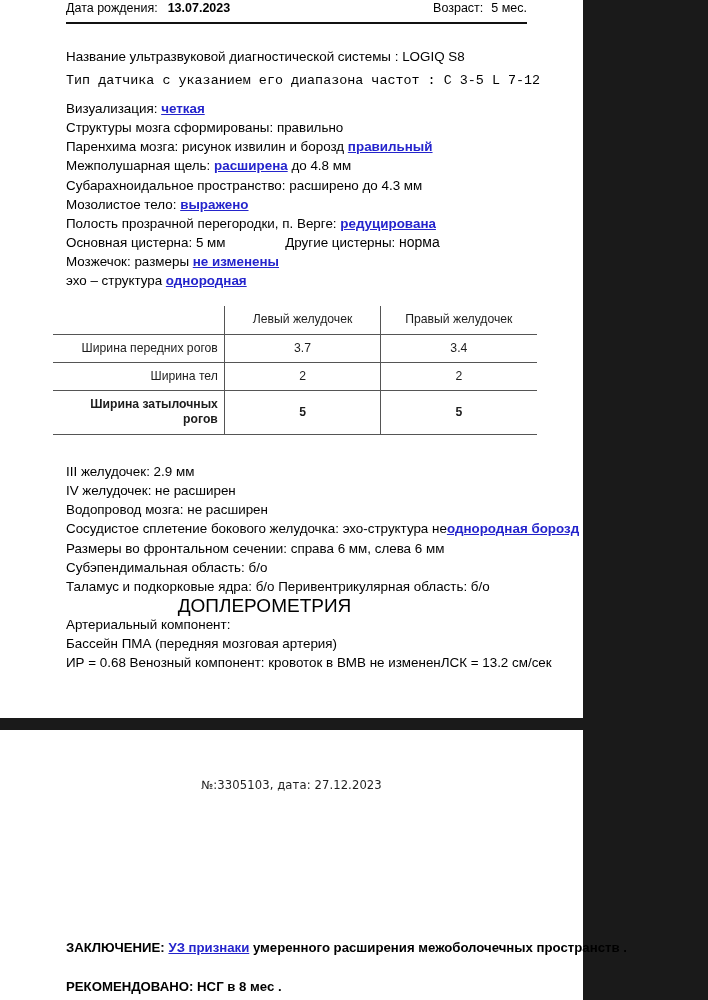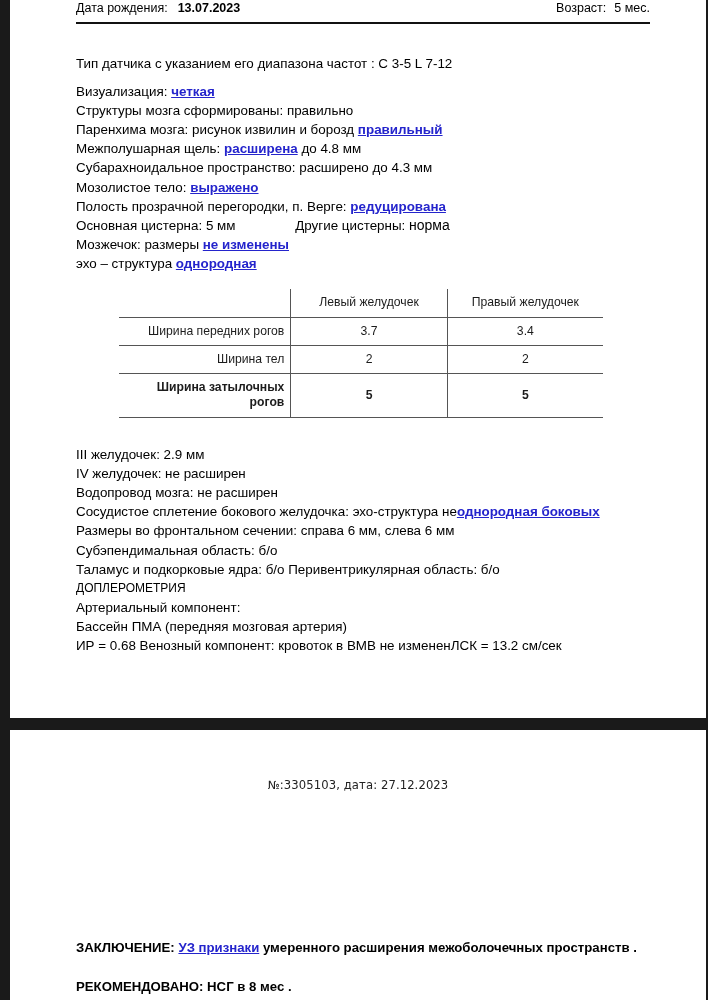--- a/index.html
+++ b/index.html
@@ -11,22 +11,22 @@
     width: 708px;
     height: 1000px;
     position: relative;
     overflow: hidden;
     font-family: "Liberation Sans", sans-serif;
     -webkit-font-smoothing: antialiased;
   }
 
   .page {
     position: absolute;
-    left: 10px;
-    width: 696px;
+    left: 0;
+    width: 583px;
     background: #ffffff;
     box-sizing: border-box;
   }
   .page-1 { top: 0px; height: 718px; }
   .page-2 { top: 730px; height: 270px; }
 
   
   .doc-header {
     position: relative;
     margin: 0 56px 0 66px;
@@ -57,36 +57,37 @@
     margin: 0;
     padding: 14px 0 0 66px;
   }
   .line {
     font-size: 13.4px;
     line-height: 19.1px;
     color: #000;
     white-space: nowrap;
   }
   .line.gap-top { margin-top: 9px; }
-  .line.gap-small { margin-top: 16px; }
+  .line.gap-small { margin-top: 5px; font-family: Liberation Mono, monospace; }
 
   a.lnk, .lnk {
     color: #2424cc;
     text-decoration: underline;
     font-weight: bold;
   }
   .small-val {
     font-size: 14px;
   }
   .col2 {
     display: inline-block;
     margin-left: 56px;
   }
   .center-head {
-    font-size: 12px;
+    text-align: center;
+    font-size: 19px;
     line-height: 19.1px;
     color: #000;
     padding-right: 120px;
   }
 
   
   .tbl-wrap {
     padding: 16px 0 12px 0;
     display: flex;
     justify-content: center;
@@ -170,20 +171,21 @@
     <span class="hdr-left">
       <span class="hdr-label">Дата рождения:</span><span class="hdr-value">13.07.2023</span>
     </span>
     <span class="hdr-right">
       <span class="hdr-label">Возраст:</span><span class="hdr-value light">5 мес.</span>
     </span>
   </div>
 
   <div class="body-block">
 
+    <div class="line gap-top">Название ультразвуковой диагностической системы : LOGIQ S8</div>
     <div class="line gap-small">Тип датчика с указанием его диапазона частот : С 3-5 L 7-12</div>
 
     <div class="line gap-top">
       <span>Визуализация:</span>
       <span class="lnk">четкая</span>
     </div>
 
     <div class="line">Структуры мозга сформированы: правильно</div>
 
     <div class="line">
@@ -256,21 +258,21 @@
       </tbody>
     </table>
   </div>
 
   <div class="body-block" style="padding-top:15px;">
     <div class="line">III желудочек: 2.9 мм</div>
     <div class="line">IV желудочек: не расширен</div>
     <div class="line">Водопровод мозга: не расширен</div>
 
     <div class="line">
-      <span>Сосудистое сплетение бокового желудочка: эхо-структура не</span><span class="lnk">однородная боковых</span>
+      <span>Сосудистое сплетение бокового желудочка: эхо-структура не</span><span class="lnk">однородная борозд</span>
     </div>
 
     <div class="line">Размеры во фронтальном сечении: справа 6 мм, слева 6 мм</div>
     <div class="line">Субэпендимальная область: б/о</div>
     <div class="line">Таламус и подкорковые ядра: б/о Перивентрикулярная область: б/о</div>
 
     <div class="center-head">ДОПЛЕРОМЕТРИЯ</div>
 
     <div class="line">Артериальный компонент:</div>
     <div class="line">Бассейн ПМА (передняя мозговая артерия)</div>

